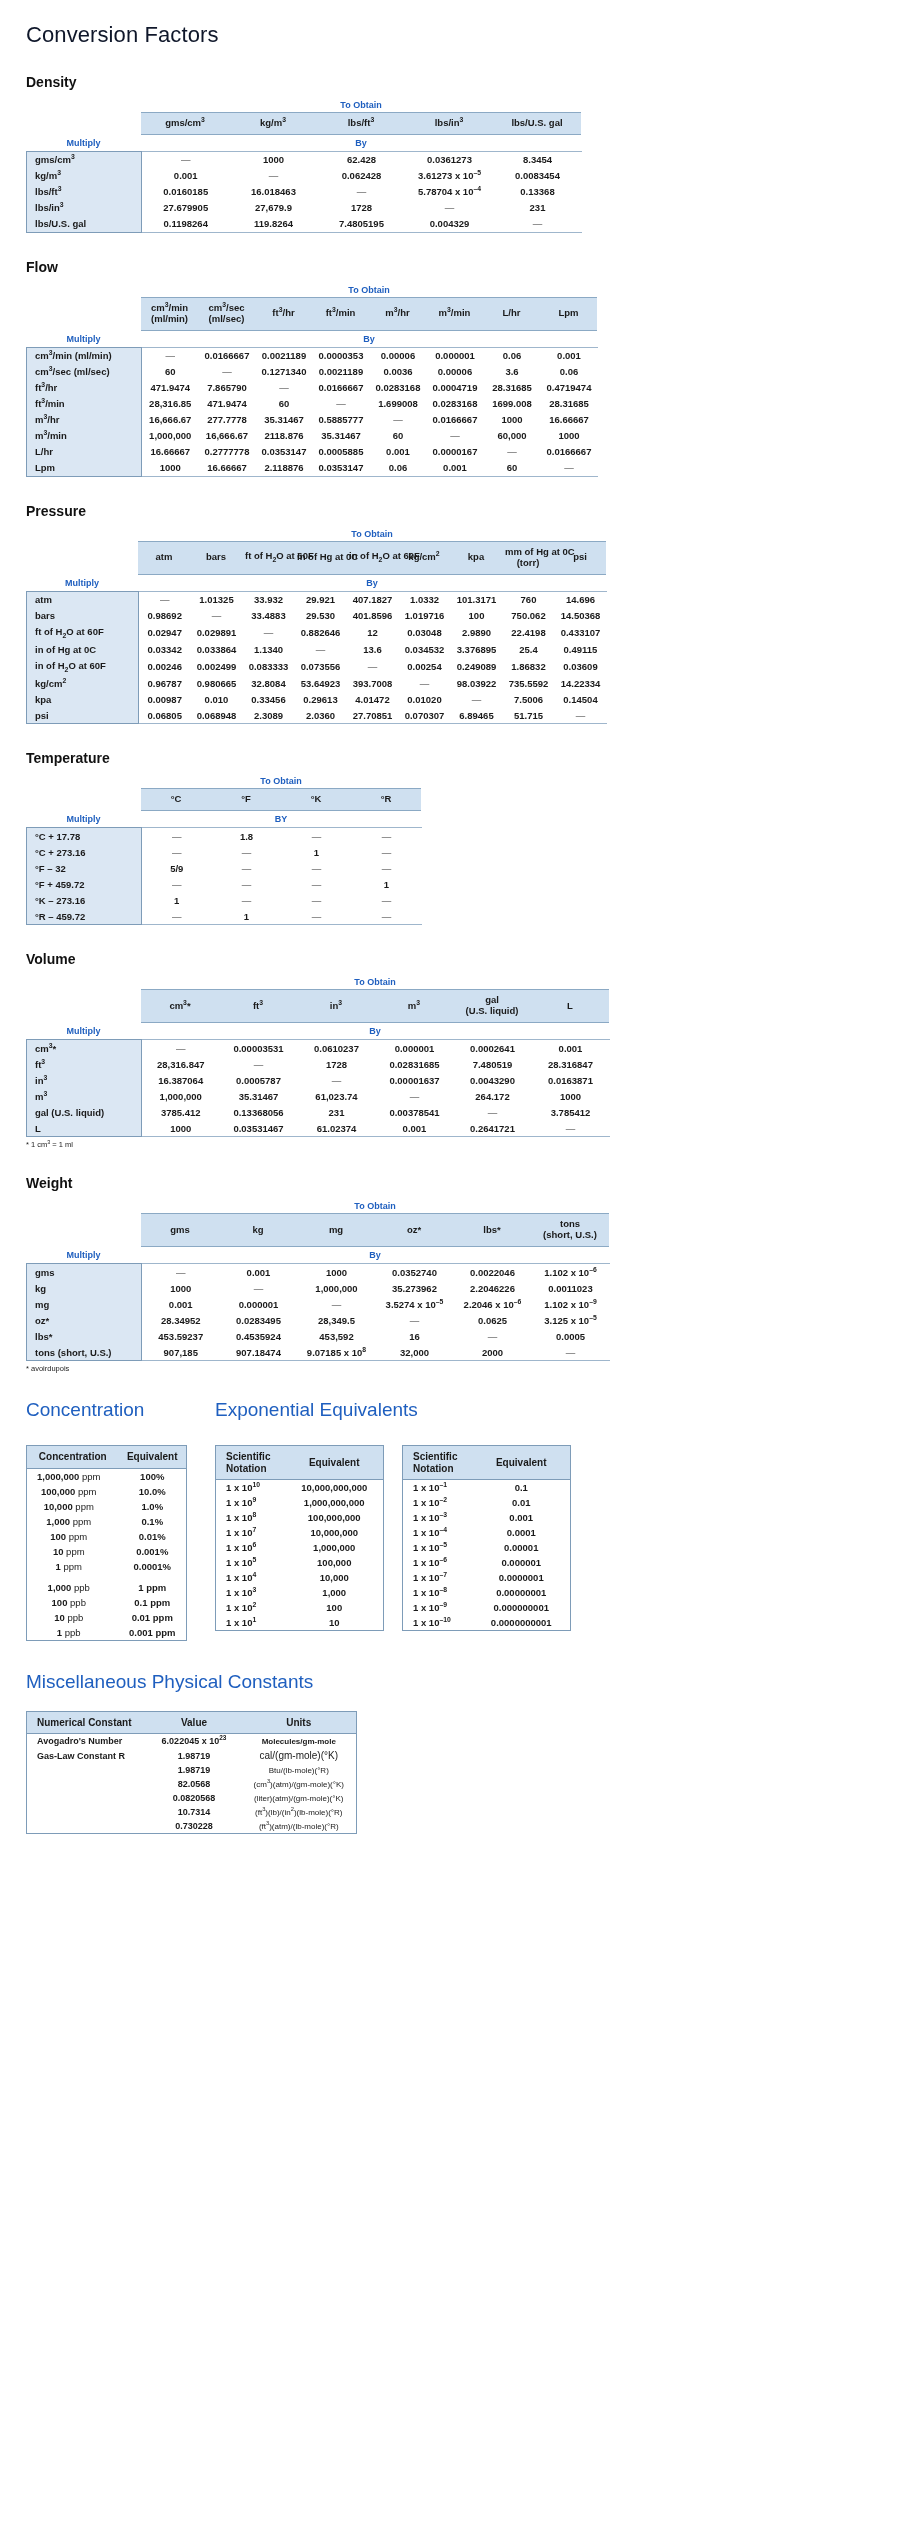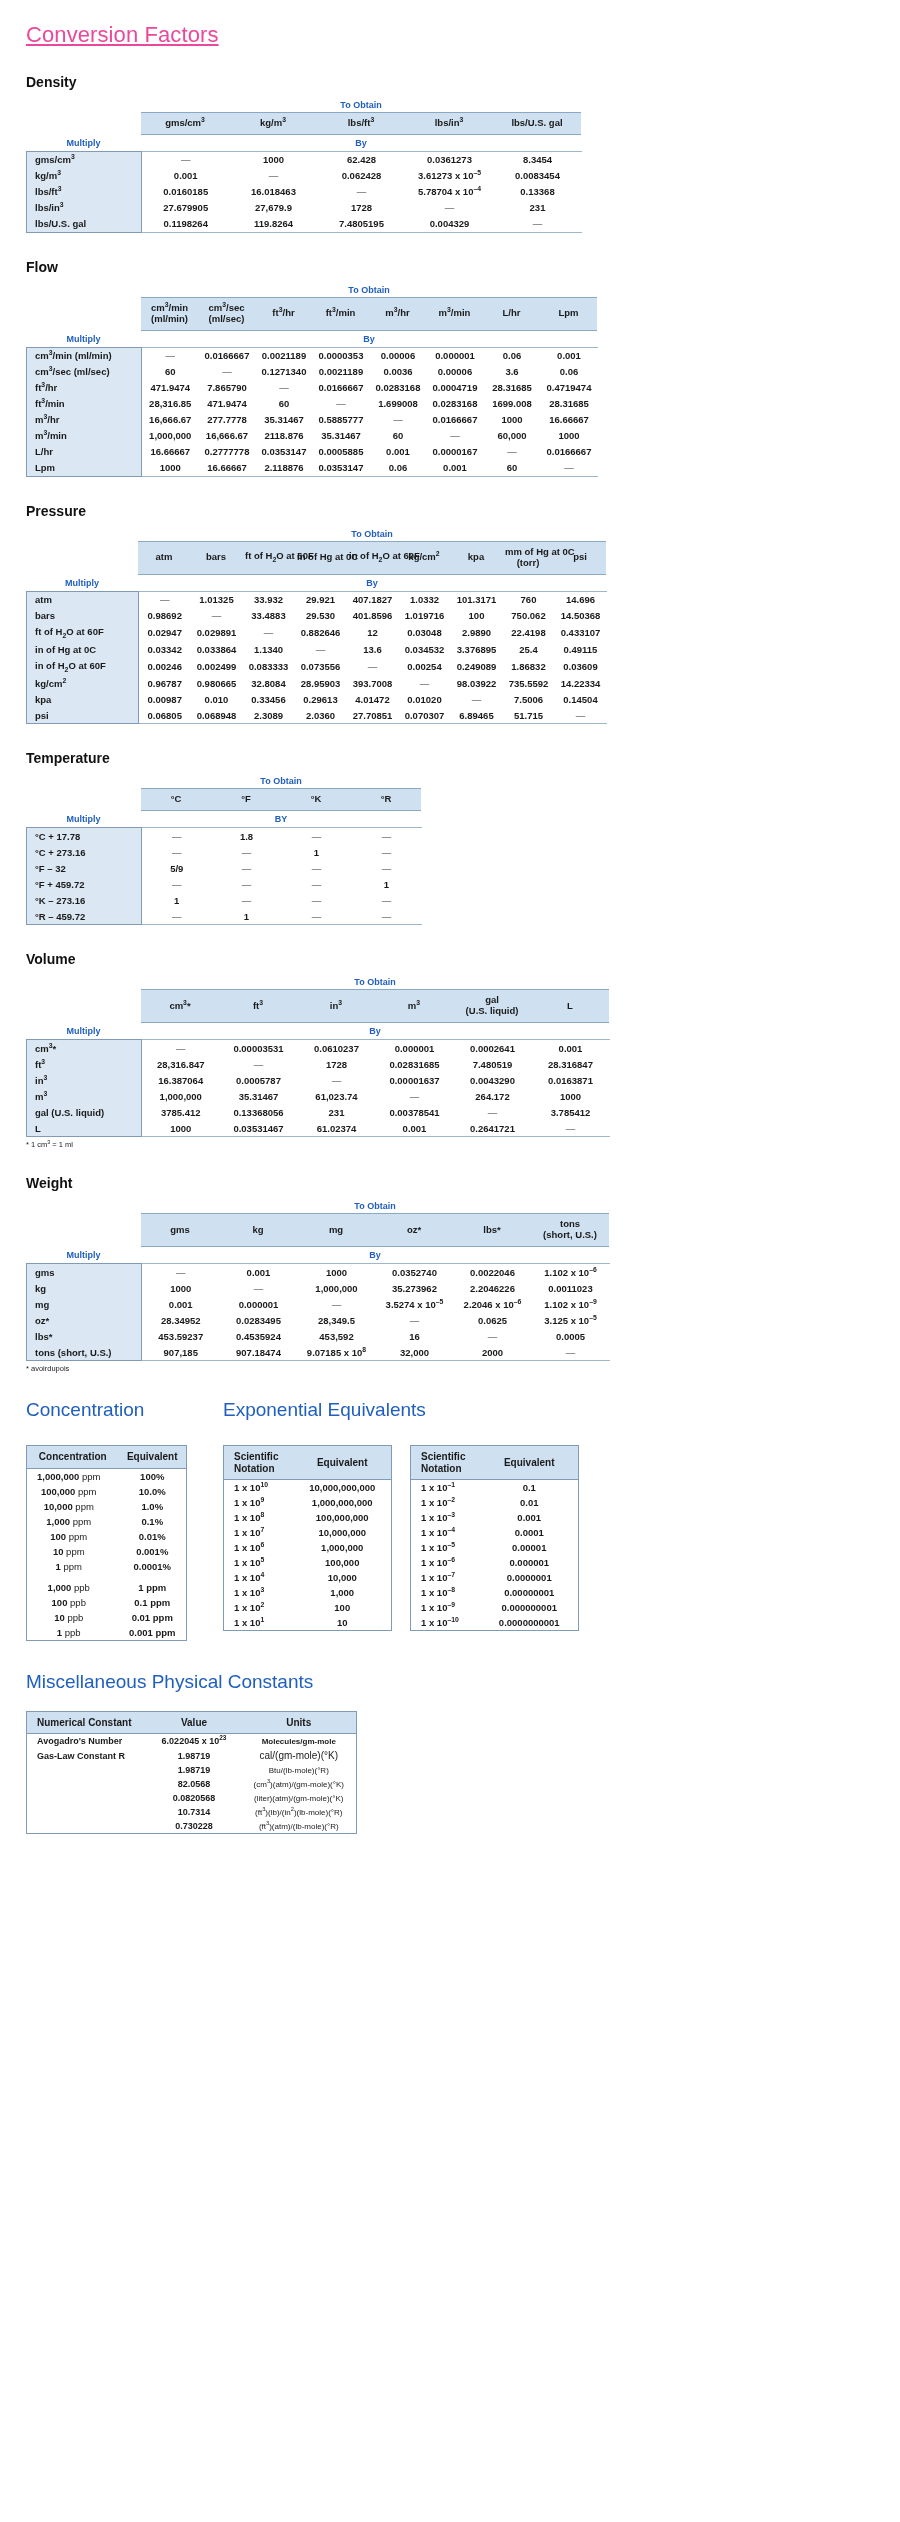--- a/index.html
+++ b/index.html
@@ -8,22 +8,22 @@
     width:900px; height:2522px;
     background:#ffffff;
     font-family:"Liberation Sans", sans-serif;
     color:#1a1a1a;
     position:relative;
     overflow:hidden;
   }
   .page { padding:22px 0 0 26px; width:900px; }
 
   h1.doc-title {
-    font-size:22px; font-weight:400; color:#ec4899;
-    margin:0 0 26px 0; letter-spacing:.1px;text-decoration:underline;
+    font-size:22px; font-weight:400; color:#0f172a;
+    margin:0 0 26px 0; letter-spacing:.1px;
   }
   h2.sect-title {
     font-size:14px; font-weight:bold; color:#111;
     margin:0 0 10px 0;
   }
   h2.blue-title {
     font-size:19px; font-weight:400; color:#1f5fbf;
     margin:0 0 14px 0;
   }
 
@@ -95,21 +95,21 @@
     line-height:1.15;
   }
   table.simple th.lft { text-align:left; padding-left:10px; }
   table.simple td {
     padding:2px 6px; text-align:center; font-weight:bold;
   }
   table.simple td.unitcell { text-align:center; padding-right:14px; }
   table.simple td.lft { text-align:left; padding-left:10px; }
   .ppm-unit { font-weight:normal; }
 
-  .two-col { display:flex; gap:36px; align-items:flex-start; }
+  .two-col { display:flex; gap:28px; align-items:flex-start; }
   .three-col { display:flex; gap:18px; align-items:flex-start; }
 
   sup { font-size:.72em; vertical-align:super; line-height:0; }
 </style>
 </head>
 <body>
 
 <div class="page">
 
   <h1 class="doc-title">Conversion Factors</h1>
@@ -455,21 +455,21 @@
                   <td class="val">0.00254</td>
                   <td class="val">0.249089</td>
                   <td class="val">1.86832</td>
                   <td class="val">0.03609</td>
                 </tr>
                 <tr>
                   <td class="rowhead">kg/cm<sup>2</sup></td>
                   <td class="val">0.96787</td>
                   <td class="val">0.980665</td>
                   <td class="val">32.8084</td>
-                  <td class="val">28.95903</td>
+                  <td class="val">53.64923</td>
                   <td class="val">393.7008</td>
                   <td class="val"><span class="dash">—</span></td>
                   <td class="val">98.03922</td>
                   <td class="val">735.5592</td>
                   <td class="val">14.22334</td>
                 </tr>
                 <tr>
                   <td class="rowhead">kpa</td>
                   <td class="val">0.00987</td>
                   <td class="val">0.010</td>

